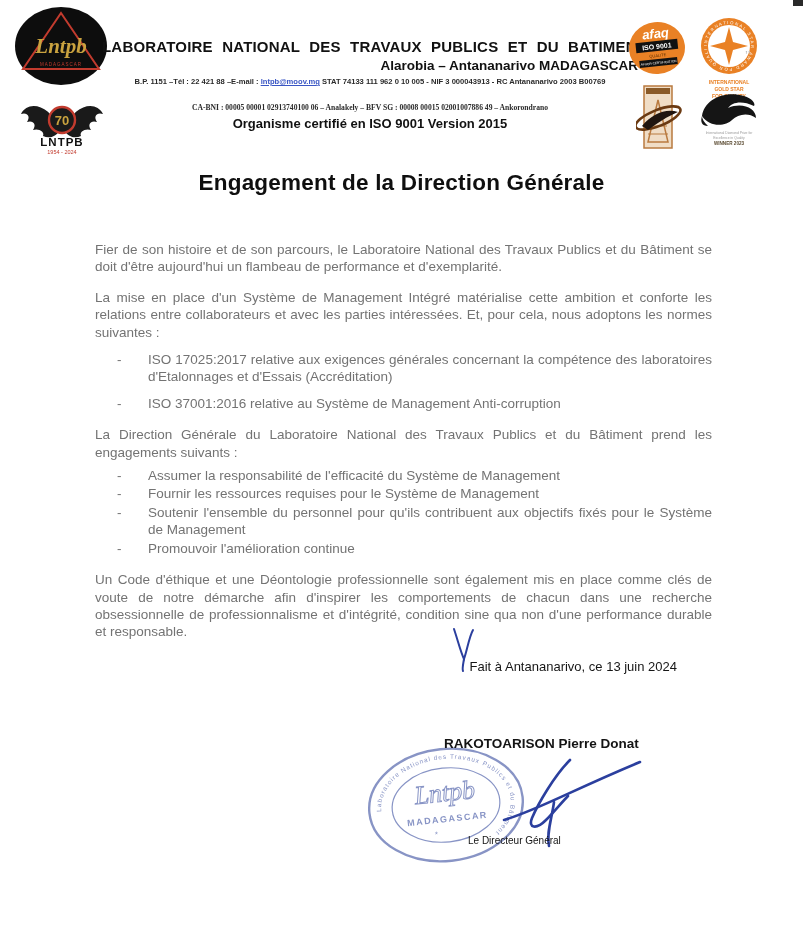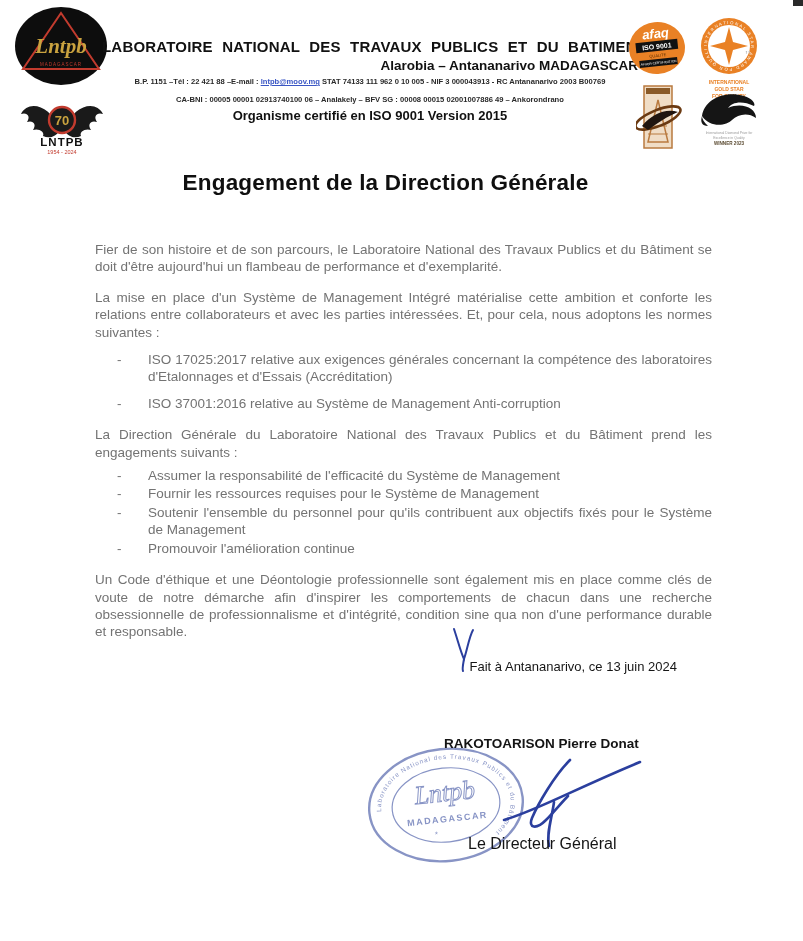--- a/index.html
+++ b/index.html
@@ -20,39 +20,39 @@
   .contact a { color:#3a56c4; text-decoration:underline; }
   .cert-line { font-weight:bold; font-size:13px; margin-top:3px; color:#111; }
   .badge-afaq { position:absolute; left:627px; top:20px; }
   .badge-star { position:absolute; left:695px; top:14px; }
   .badge-column { position:absolute; left:636px; top:84px; }
   .badge-swan { position:absolute; left:696px; top:86px; }
   .corner-mark { position:absolute; right:0; top:0; width:10px; height:6px; background:#2a2a2a; }
   .smudge { position:absolute; left:745px; top:48px; color:#c0c0c0; font-size:13px; }
   
   .doc-title {
-    position:absolute; left:0; top:170px; width:771px; text-align:center;
+    position:absolute; left:16px; top:170px; width:771px; text-align:center;
     font-size:22.5px; font-weight:bold; color:#0f0f0f; letter-spacing:.2px;
   }
   
   .body-text { position:absolute; left:95px; top:241px; width:617px; font-size:13.5px; line-height:17.4px; color:#737373; }
   .body-text p { text-align:justify; margin-bottom:13px; }
   .body-text p.tight { margin-bottom:0; }
   ul.dash { list-style:none; margin:10px 0 0 0; }
   ul.dash li { position:relative; padding-left:53px; text-align:justify; }
   ul.dash li::before { content:"-"; position:absolute; left:22px; top:0; }
   ul.norms { margin-bottom:14px; }
   ul.norms li { margin-bottom:9px; }
   ul.commitments { margin-top:6px; margin-bottom:14px; }
   ul.commitments li { margin-bottom:1px; }
   .p-after-list { }
   
   .date-line { position:absolute; top:659px; left:0; width:677px; text-align:right; font-size:13px; color:#161616; }
   .signatory { position:absolute; left:420px; top:736px; font-size:13.5px; font-weight:bold; color:#141414; z-index:3;margin-left:24px; }
-  .role { position:absolute; left:468px; top:835px; font-size:16px; color:#141414; z-index:3; }
+  .role { position:absolute; left:468px; top:835px; font-size:10px; color:#141414; z-index:3; }
   .stamp { position:absolute; left:366px; top:746px; z-index:1; opacity:.72; transform:rotate(-6deg); }
   .signature { position:absolute; left:498px; top:750px; z-index:2; }
   .tick { position:absolute; left:450px; top:625px; z-index:2; }
 </style>
 </head>
 <body>
 
 <div class="page">
 
   <div class="header">
@@ -70,21 +70,21 @@
       <circle cx="44" cy="24" r="13" fill="#1a1a1a" stroke="#c23b2e" stroke-width="2.4"></circle>
       <text x="44" y="29" text-anchor="middle" font-size="13" font-weight="bold" fill="#c9a23f">70</text>
       <text x="44" y="50" text-anchor="middle" font-size="11.5" font-weight="bold" fill="#101010" letter-spacing="1">LNTPB</text>
       <text x="44" y="58" text-anchor="middle" font-size="5.5" fill="#c23b2e">1954 - 2024</text>
     </svg>
 
     <div class="header-text">
       <div class="org-name">LABORATOIRE NATIONAL DES TRAVAUX PUBLICS ET DU BATIMENT</div>
       <div class="org-loc">Alarobia – Antananarivo MADAGASCAR</div>
       <div class="contact"><span>B.P. 1151 –Tél : 22 421 88 –E-mail : </span><a href="#">lntpb@moov.mg</a><span> STAT 74133 111 962 0 10 005 - NIF 3 000043913 - RC Antananarivo 2003 B00769</span></div>
-      <div class="contact" style="margin-top:8px;">CA-BNI : 00005 00001 02913740100 06 – Analakely – BFV SG : 00008 00015 02001007886 49 – Ankorondrano</div>
+      <div class="contact" style="margin-top:16px;font-family:Liberation Serif, serif;">CA-BNI : 00005 00001 02913740100 06 – Analakely – BFV SG : 00008 00015 02001007886 49 – Ankorondrano</div>
       <div class="cert-line">Organisme certifié en ISO 9001 Version 2015</div>
     </div>
 
     <svg class="badge-afaq" width="60" height="56" viewBox="0 0 60 56">
       <g transform="rotate(-6 30 28)">
         <ellipse cx="30" cy="28" rx="28" ry="26" fill="#e98125"></ellipse>
         <text x="30" y="18" text-anchor="middle" font-size="13" font-weight="bold" font-style="italic" fill="#ffffff">afaq</text>
         <rect x="9" y="21" width="42" height="10" fill="#111111"></rect>
         <text x="30" y="29" text-anchor="middle" font-size="7" font-weight="bold" fill="#ffffff">ISO 9001</text>
         <text x="30" y="37" text-anchor="middle" font-size="4" fill="#5a2d00">QUALITE</text>

